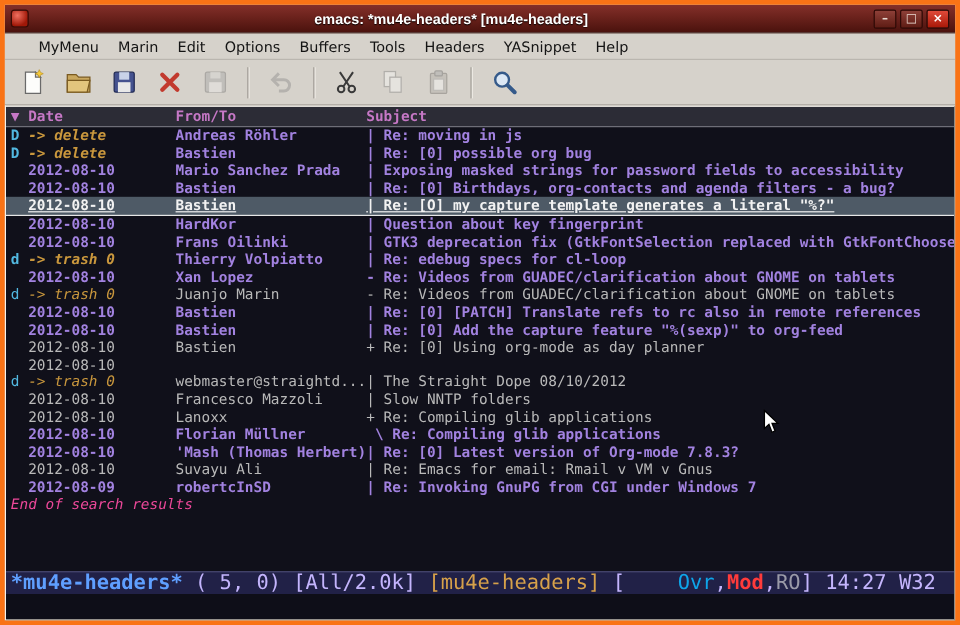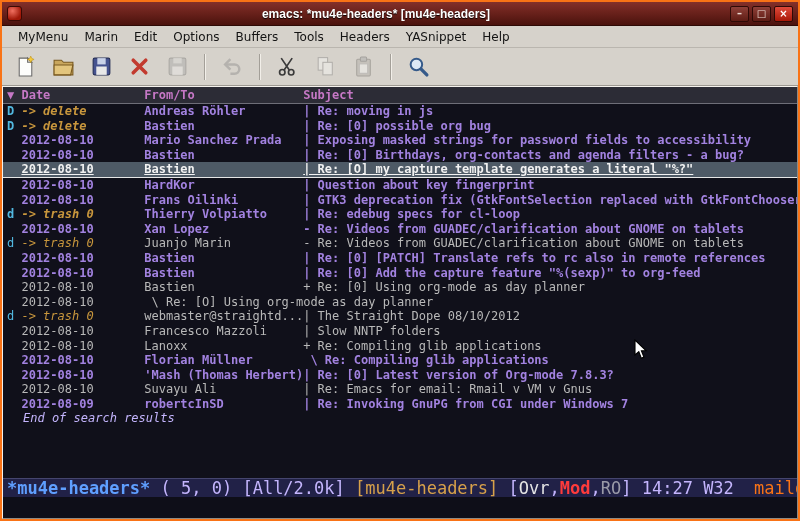--- a/index.html
+++ b/index.html
@@ -1,20 +1,20 @@
 <!DOCTYPE html>
 <html><head>
 <meta charset="utf-8">
 <style>
   * { margin:0; padding:0; box-sizing:border-box; }
   html,body { width:800px; height:521px; background:#000; }
   .frame {
     width:800px; height:521px;
     background:#d6d2cb;
-    border:2px solid #f97316;
+    border:4px solid #f97316;
     display:flex; flex-direction:column;
     position:relative; overflow:hidden;
     font-family:"DejaVu Sans", sans-serif;
   }
   
   .titlebar {
     height:24px; flex:0 0 24px;
     background:linear-gradient(180deg,#84302a 0%, #6b221c 45%, #4a120d 100%);
     display:flex; align-items:center;
     padding:0 5px; gap:4px;
@@ -39,21 +39,21 @@
     color:#e8d8d0; font:bold 10px "DejaVu Sans",sans-serif;
     display:flex; align-items:center; justify-content:center;
     line-height:1;
   }
   .tb-btn.close { background:linear-gradient(180deg,#e04a3a,#a81808); color:#fff; }
   
   .menubar {
     height:22px; flex:0 0 22px;
     background:#d6d2cb;
     display:flex; align-items:center;
-    padding-left:8px;
+    padding-left:20px;
     font:12px "DejaVu Sans", sans-serif; color:#141414;
     border-bottom:1px solid #bab6af;
   }
   .menu-item { padding:3px 8px; white-space:nowrap; }
   
   .toolbar {
     height:38px; flex:0 0 38px;
     background:#d6d2cb;
     display:flex; align-items:center;
     padding-left:6px; gap:3px;
@@ -98,38 +98,38 @@
   .c-flags { width:5ch;margin-top:25px; }
   .c-from { width:22ch; }
   .c-subj { flex:1 1 auto !important; }
   .unread { color:#a282e0; font-weight:bold; }
   .read   { color:#b9b9b9; }
   .hrow .c-mark { color:#52b8e0; font-style:normal; }
   .hrow .marked { color:#c9973d; font-style:italic; }
   .hrow.current { background:#4e5a66; border-bottom:1px solid #e6e6e6; height:15.6px; }
   .hrow.current span { color:#f2f2f2 !important; text-decoration:underline; font-style:normal; }
   .end-line {
-    color:#c4b5fd; font-style:italic;
-    padding-left:20px; height:14.6px; line-height:14.6px; white-space:pre;
+    color:#ec4899; font-style:italic;
+    padding-left:4px; height:14.6px; line-height:14.6px; white-space:pre;
   }
   
   .modeline {
     height:19px; flex:0 0 19px;
     background:#212147;
     border-top:1px solid #45456e;
     display:flex; align-items:center;
     padding-left:4px;
     font-family:"DejaVu Sans Mono", monospace; font-size:17px;
     white-space:pre; overflow:hidden;
   }
   .modeline span { white-space:pre; }
   .ml-name   { color:#5f9fff; font-weight:bold; }
   .ml-plain  { color:#c4b5fd; }
   .ml-mode   { color:#d7a14a; }
-  .ml-ovr    { color:#e5e5e5; }
+  .ml-ovr    { color:#0ea5e9;margin-left:44px; }
   .ml-mod    { color:#ff3b3b; font-weight:bold; }
   .ml-ro     { color:#9a9aa8; }
   .ml-folder { color:#f97316; font-weight:normal;padding-left:10px; }
   .ml-dashes { color:#8080a0; }
   
   .echo { height:21px; flex:0 0 21px; background:#0e0e18; }
   
   .mouse { position:absolute; left:632px; top:337px; pointer-events:none; }
 </style>
 </head>
@@ -271,21 +271,21 @@
           <div class="hrow unread"><span class="c-mark"></span><span class="c-date">2012-08-10</span><span class="c-flags">uN</span><span class="c-from">Bastien</span><span class="c-subj">| Re: [0] Birthdays, org-contacts and agenda filters - a bug?</span></div>
           <div class="hrow unread current"><span class="c-mark"></span><span class="c-date">2012-08-10</span><span class="c-flags">uN</span><span class="c-from">Bastien</span><span class="c-subj">| Re: [O] my capture template generates a literal "%?"</span></div>
           <div class="hrow unread"><span class="c-mark"></span><span class="c-date">2012-08-10</span><span class="c-flags">uN</span><span class="c-from">HardKor</span><span class="c-subj">| Question about key fingerprint</span></div>
           <div class="hrow unread"><span class="c-mark"></span><span class="c-date">2012-08-10</span><span class="c-flags">uN</span><span class="c-from">Frans Oilinki</span><span class="c-subj">| GTK3 deprecation fix (GtkFontSelection replaced with GtkFontChooser)</span></div>
           <div class="hrow unread"><span class="c-mark">d</span><span class="c-date marked">-&gt; trash 0</span><span class="c-flags">uN</span><span class="c-from">Thierry Volpiatto</span><span class="c-subj">| Re: edebug specs for cl-loop</span></div>
           <div class="hrow unread"><span class="c-mark"></span><span class="c-date">2012-08-10</span><span class="c-flags">uN</span><span class="c-from">Xan Lopez</span><span class="c-subj">- Re: Videos from GUADEC/clarification about GNOME on tablets</span></div>
           <div class="hrow read"><span class="c-mark">d</span><span class="c-date marked">-&gt; trash 0</span><span class="c-flags">S</span><span class="c-from">Juanjo Marin</span><span class="c-subj">- Re: Videos from GUADEC/clarification about GNOME on tablets</span></div>
           <div class="hrow unread"><span class="c-mark"></span><span class="c-date">2012-08-10</span><span class="c-flags">uN</span><span class="c-from">Bastien</span><span class="c-subj">| Re: [0] [PATCH] Translate refs to rc also in remote references</span></div>
           <div class="hrow unread"><span class="c-mark"></span><span class="c-date">2012-08-10</span><span class="c-flags">uaN</span><span class="c-from">Bastien</span><span class="c-subj">| Re: [0] Add the capture feature "%(sexp)" to org-feed</span></div>
           <div class="hrow read"><span class="c-mark"></span><span class="c-date">2012-08-10</span><span class="c-flags">S</span><span class="c-from">Bastien</span><span class="c-subj">+ Re: [0] Using org-mode as day planner</span></div>
-          <div class="hrow read"><span class="c-mark"></span><span class="c-date">2012-08-10</span><span class="c-flags">S</span><span class="c-subj"> \ Re: [O] Using org-mode as day planner</span></div>
+          <div class="hrow read"><span class="c-mark"></span><span class="c-date">2012-08-10</span><span class="c-flags">S</span></div>
           <div class="hrow read"><span class="c-mark">d</span><span class="c-date marked">-&gt; trash 0</span><span class="c-flags">S</span><span class="c-from">webmaster@straightd...</span><span class="c-subj">| The Straight Dope 08/10/2012</span></div>
           <div class="hrow read"><span class="c-mark"></span><span class="c-date">2012-08-10</span><span class="c-flags">S</span><span class="c-from">Francesco Mazzoli</span><span class="c-subj">| Slow NNTP folders</span></div>
           <div class="hrow read"><span class="c-mark"></span><span class="c-date">2012-08-10</span><span class="c-flags">S</span><span class="c-from">Lanoxx</span><span class="c-subj">+ Re: Compiling glib applications</span></div>
           <div class="hrow unread"><span class="c-mark"></span><span class="c-date">2012-08-10</span><span class="c-flags">uN</span><span class="c-from">Florian Müllner</span><span class="c-subj"> \ Re: Compiling glib applications</span></div>
           <div class="hrow unread"><span class="c-mark"></span><span class="c-date">2012-08-10</span><span class="c-flags">uN</span><span class="c-from">'Mash (Thomas Herbert)</span><span class="c-subj">| Re: [0] Latest version of Org-mode 7.8.3?</span></div>
           <div class="hrow read"><span class="c-mark"></span><span class="c-date">2012-08-10</span><span class="c-flags">S</span><span class="c-from">Suvayu Ali</span><span class="c-subj">| Re: Emacs for email: Rmail v VM v Gnus</span></div>
           <div class="hrow unread"><span class="c-mark"></span><span class="c-date">2012-08-09</span><span class="c-flags">uN</span><span class="c-from">robertcInSD</span><span class="c-subj">| Re: Invoking GnuPG from CGI under Windows 7</span></div>
         </div>
       <div class="end-line">End of search results</div>
     </div>

